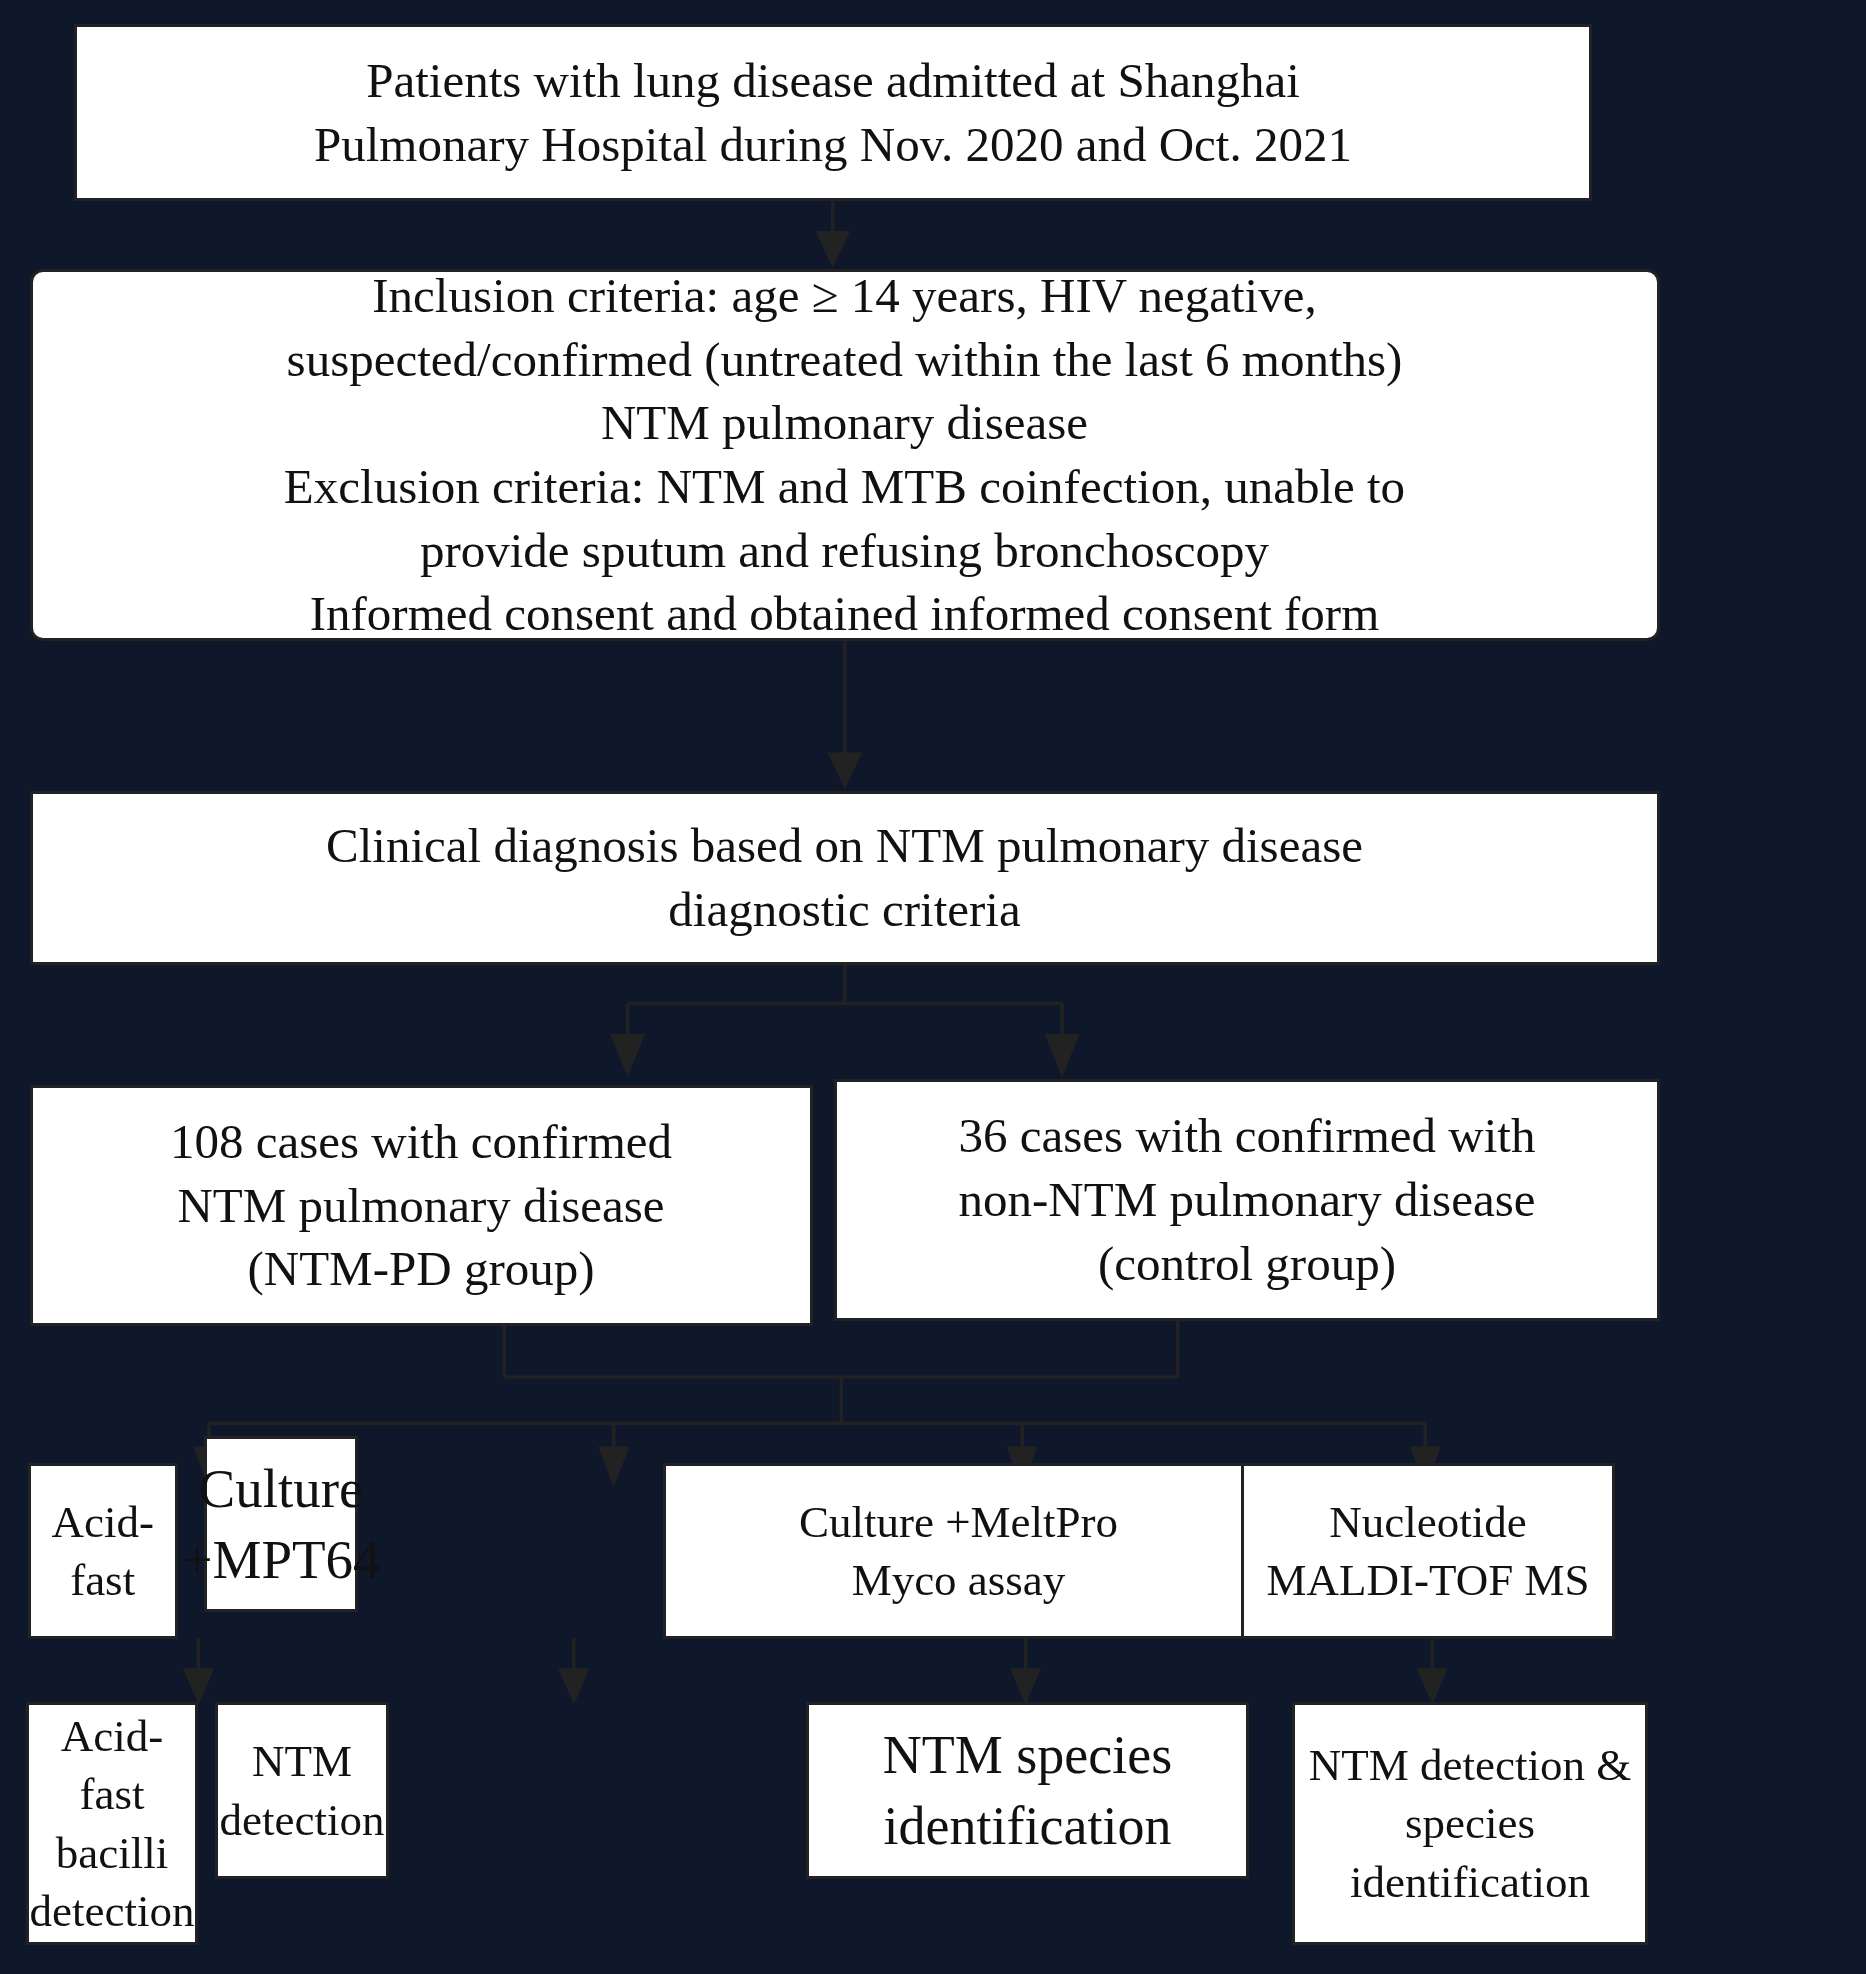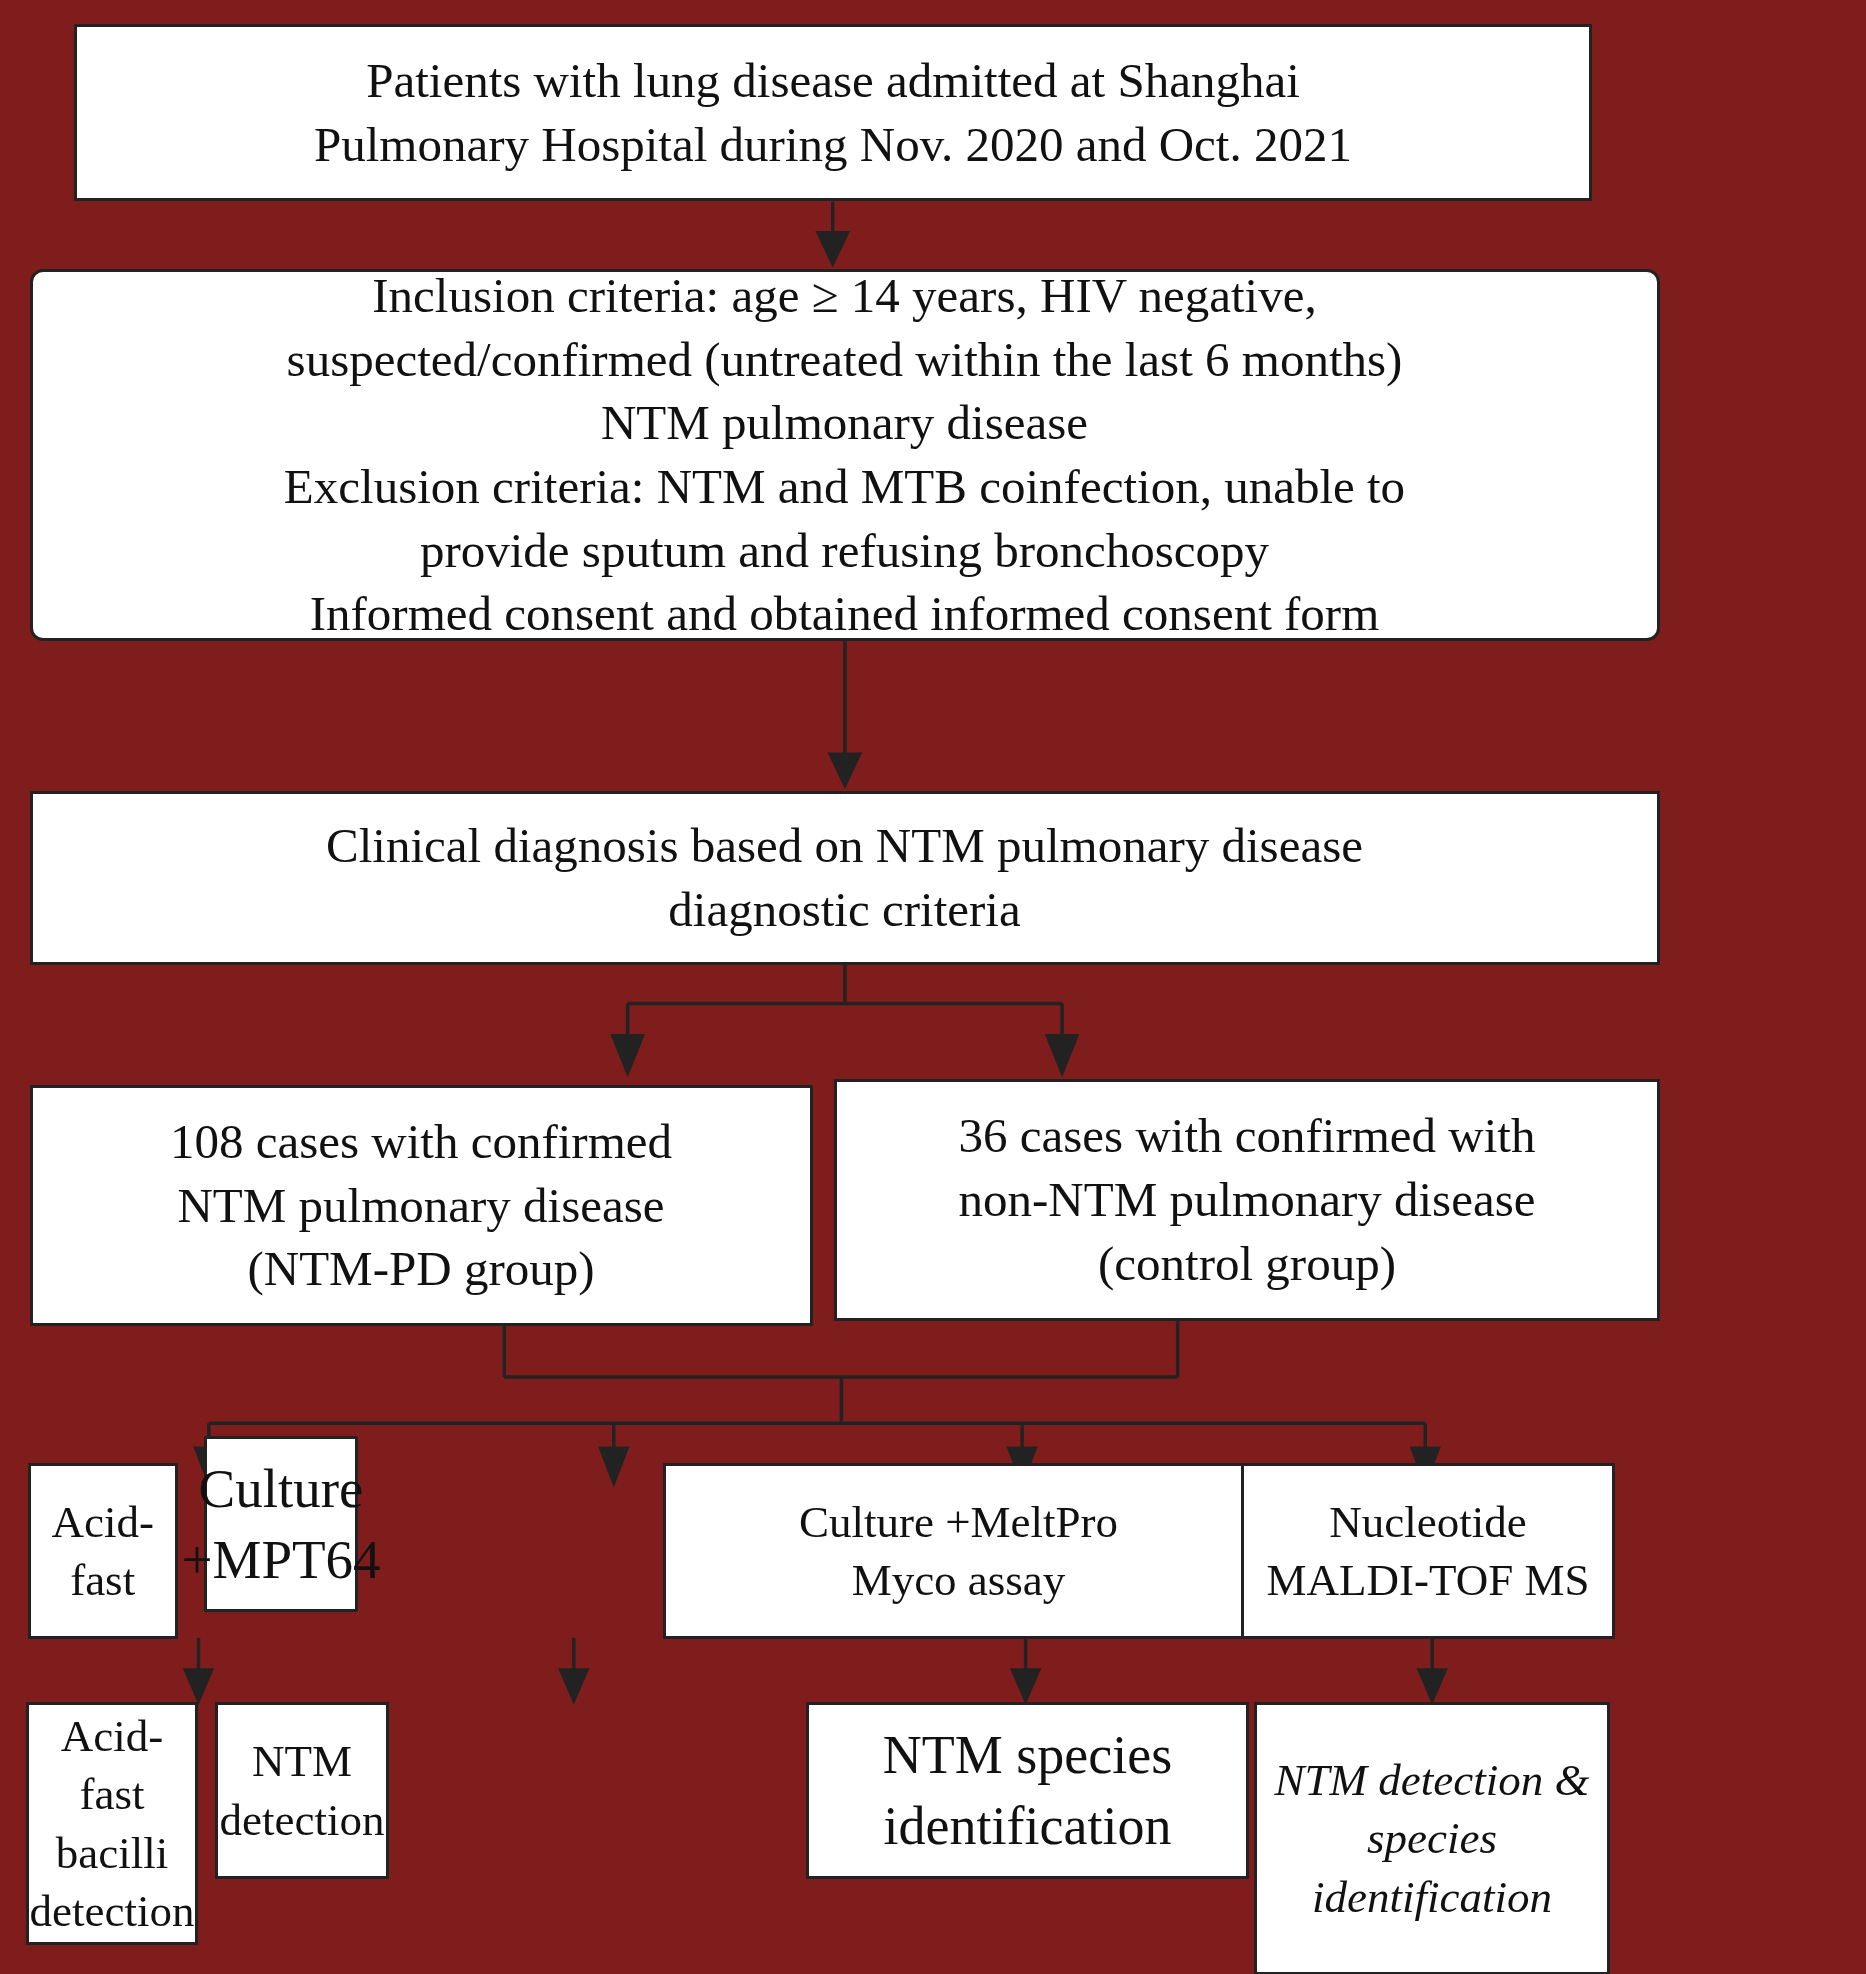--- a/index.html
+++ b/index.html
@@ -7,21 +7,21 @@
     padding: 0;
     background: #ffffff;
   }
   body {
     font-family: "Liberation Serif", "DejaVu Serif", serif;
   }
   #chart-root {
     position: relative;
     width: 1867px;
     height: 1974px;
-    background: #7f1d1d;
+    background: #0f172a;
     overflow: hidden;
   }
   .node {
     position: absolute;
     box-sizing: border-box;
     border: 3.5px solid #222222;
     background: #ffffff;
     display: flex;
     align-items: center;
     justify-content: center;
@@ -145,18 +145,18 @@
   <div class="node" style="left:26px; top:1702px; width:172px; height:243px; font-size:45px;">Acid-fast
 bacilli
 detection</div>
 
   <div class="node" style="left:215px; top:1702px; width:174px; height:177px; font-size:45px;">NTM
 detection</div>
 
   <div class="node" style="left:806px; top:1702px; width:443px; height:177px; font-size:54px;">NTM species
 identification</div>
 
-  <div class="node" style="left:1254px; top:1702px; width:356px; height:273px; font-size:45px;font-style:italic;">NTM detection &amp;
+  <div class="node" style="left:1292px; top:1702px; width:356px; height:243px; font-size:45px;">NTM detection &amp;
 species
 identification</div>
 
 </div>
 
 
 </body></html>

